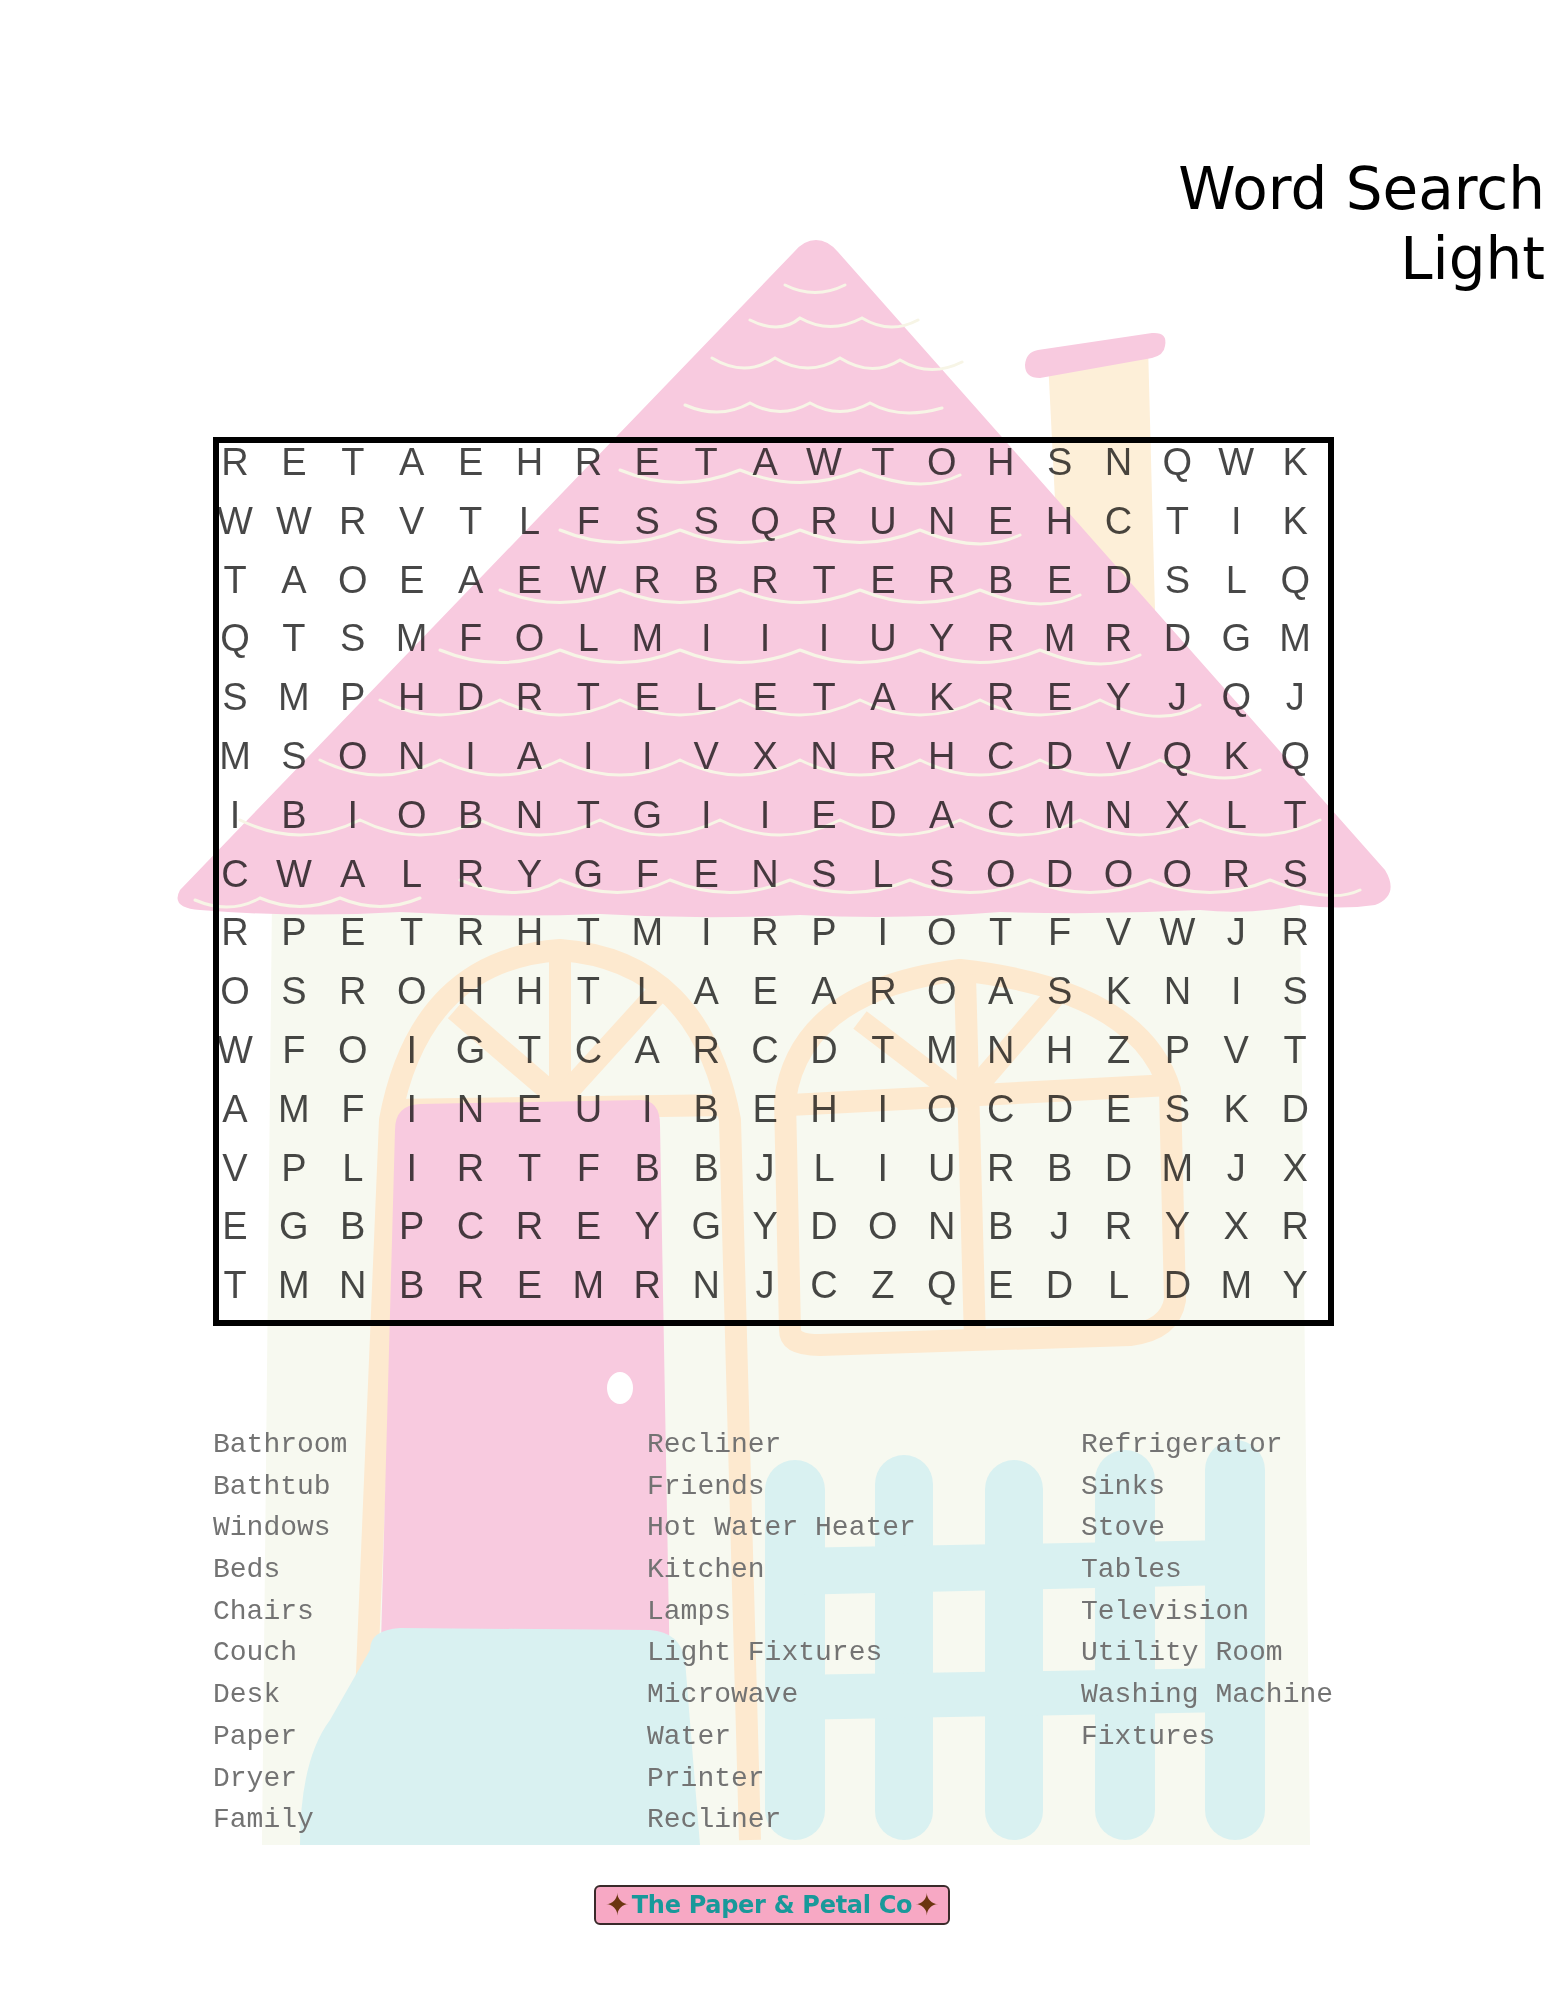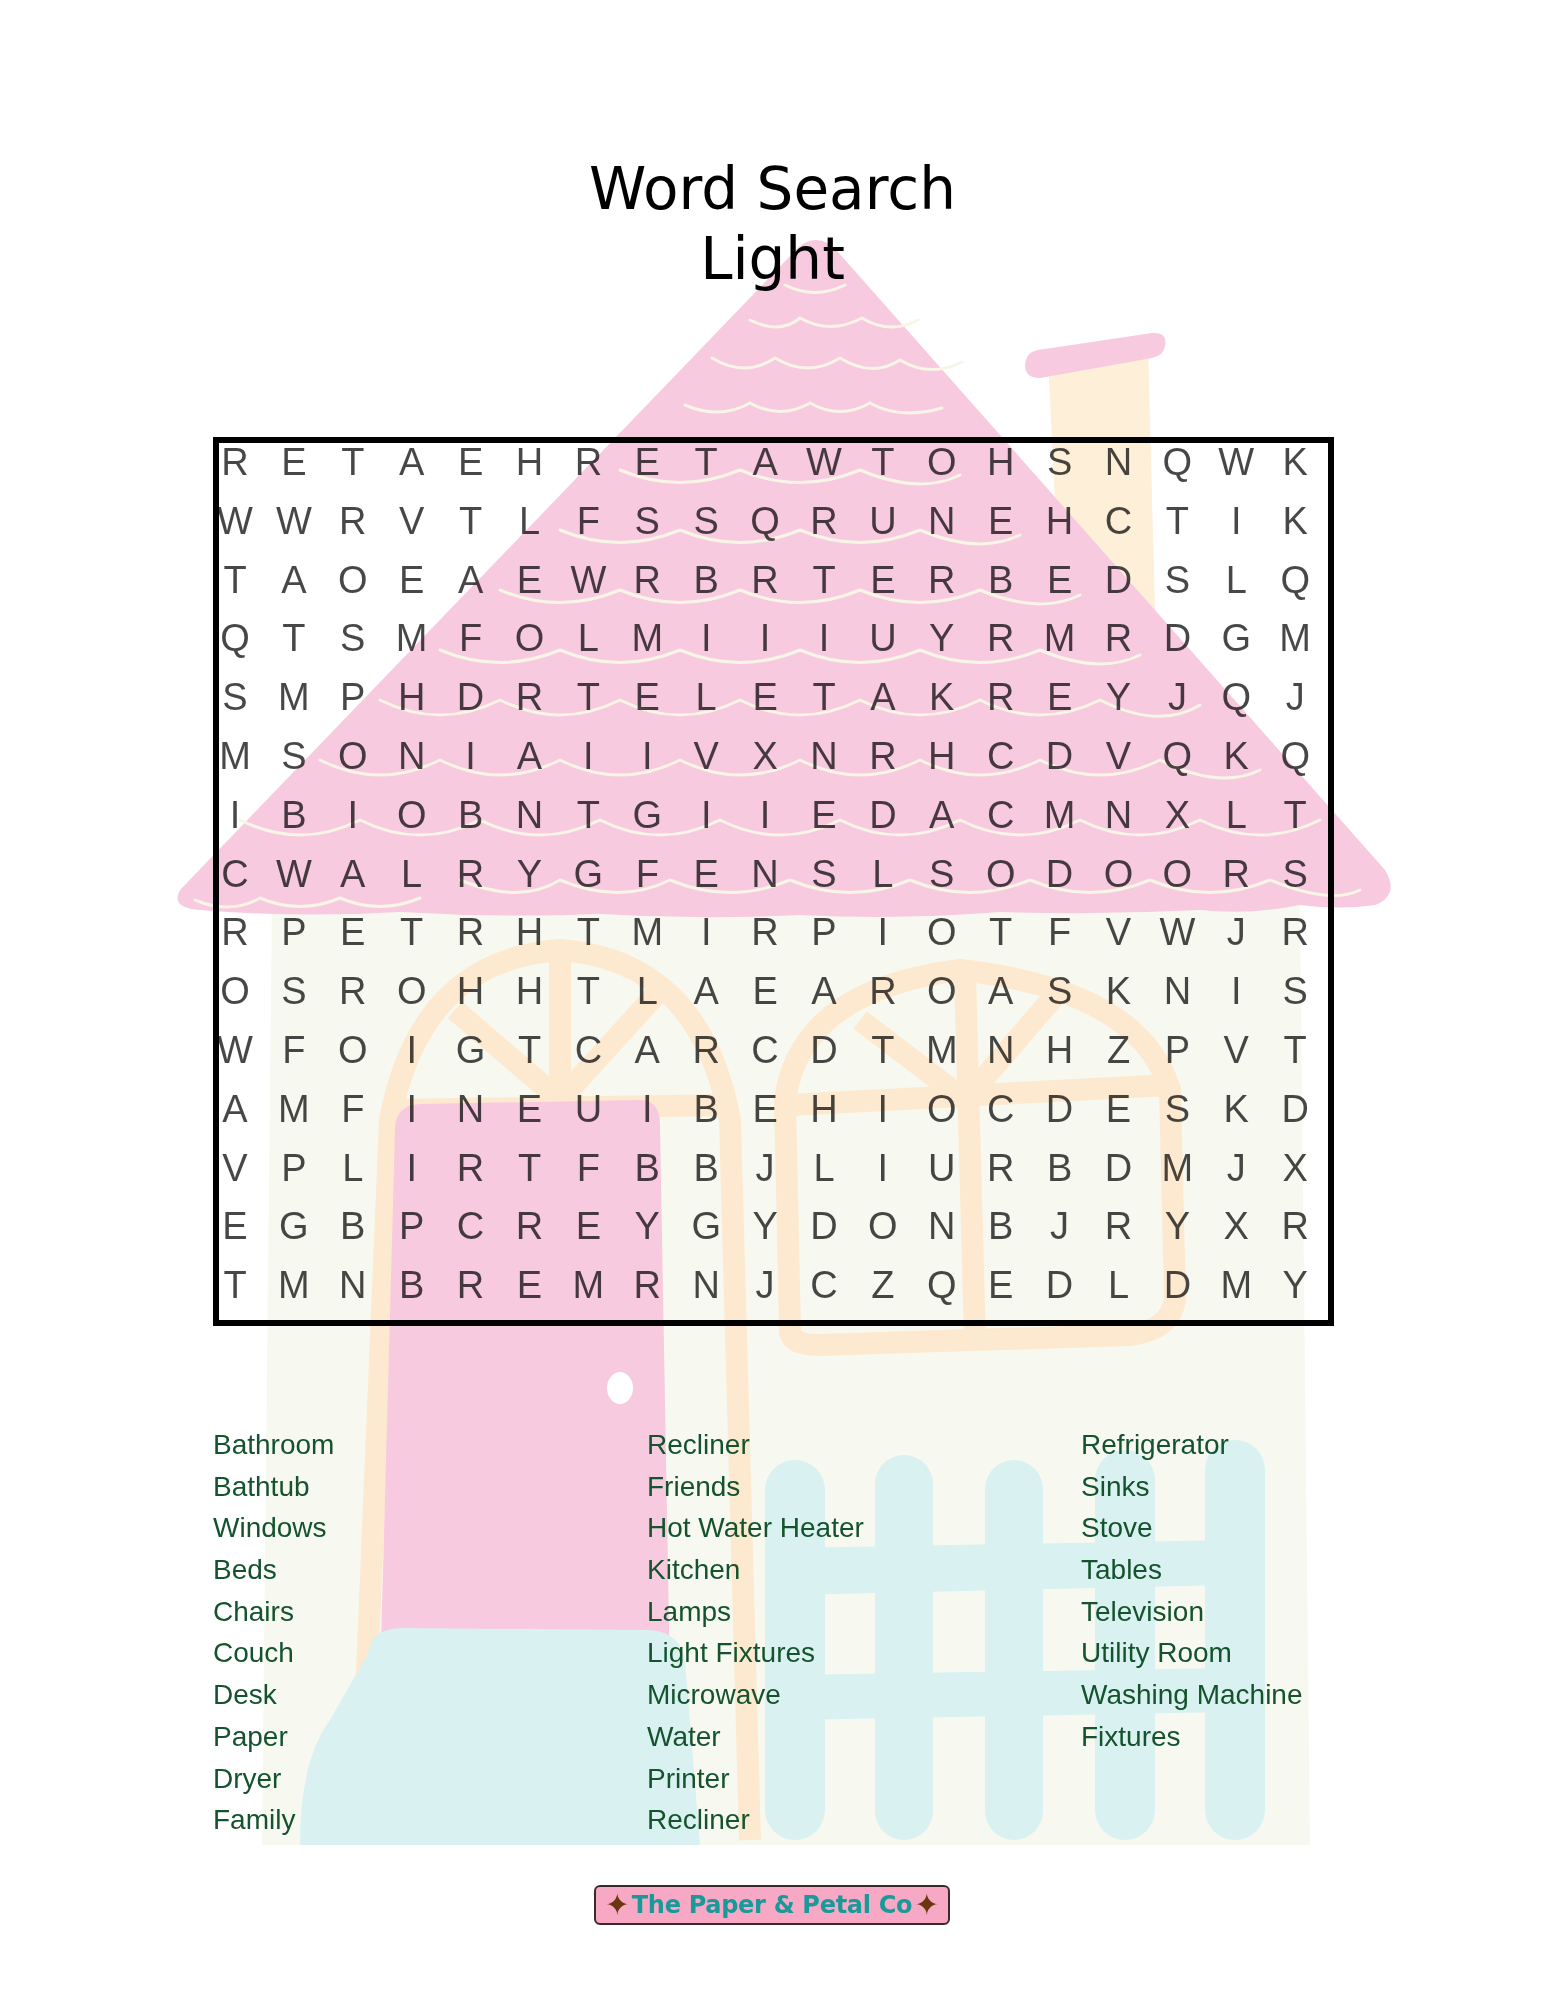--- a/index.html
+++ b/index.html
@@ -1,24 +1,24 @@
 <!DOCTYPE html>
 <html><head>
 <meta charset="utf-8">
 <style>
   html, body { margin: 0; padding: 0; }
   body { width: 1545px; height: 2000px; background: #ffffff; position: relative; overflow: hidden; font-family: "Liberation Sans", sans-serif; }
   .art { position: absolute; left: 0; top: 0; width: 1545px; height: 2000px; z-index: 0; }
-  .title { position: absolute; left: 0; width: 1545px; text-align: center; font-family: "DejaVu Sans", sans-serif; font-size: 58px; color: #000; z-index: 2; line-height: 1; }
+  .title { position: absolute; left: 0; width: 1545px; text-align: right; font-family: "DejaVu Sans", sans-serif; font-size: 58px; color: #000; z-index: 2; line-height: 1; }
   .title.l1 { top: 160px; }
   .title.l2 { top: 230px; }
   .grid-box { position: absolute; left: 213px; top: 437px; width: 1109px; height: 877px; border: 6px solid #000; z-index: 1; }
   .grid-letters { position: absolute; left: 213px; top: 437px; width: 1121px; height: 889px; z-index: 3; }
   .cell { position: absolute; width: 58px; height: 58px; margin-left: -29px; margin-top: -29px; text-align: center; line-height: 58px; font-family: "Liberation Sans", sans-serif; font-size: 38px; color: rgba(0,0,0,0.72); }
-  .words { position: absolute; top: 1424px; z-index: 3; font-family: Liberation Sans, sans-serif; font-size: 28px; color: #14532d; }
+  .words { position: absolute; top: 1424px; z-index: 3; font-family: Liberation Mono, monospace; font-size: 28px; color: #737373; }
   .words div { height: 41.7px; line-height: 41.7px; white-space: nowrap; }
   .col1 { left: 213px; } .col2 { left: 647px; } .col3 { left: 1081px; }
   .logo { position: absolute; left: 594px; top: 1885px; width: 356px; height: 40px; background: #f7a8c4; border: 2px solid #3a2a2a; border-radius: 6px; z-index: 3; display: flex; align-items: center; justify-content: center; box-sizing: border-box; }
   .logo .star { color: #6b3510; font-size: 30px; line-height: 1; }
   .logo .name { color: #18999a; font-weight: bold; font-family: "DejaVu Sans", sans-serif; font-size: 24px; margin: 0 2px; letter-spacing: -0.3px; }
 </style>
 </head>
 <body>
 
 <svg class="art" viewBox="0 0 1545 2000" xmlns="http://www.w3.org/2000/svg">

